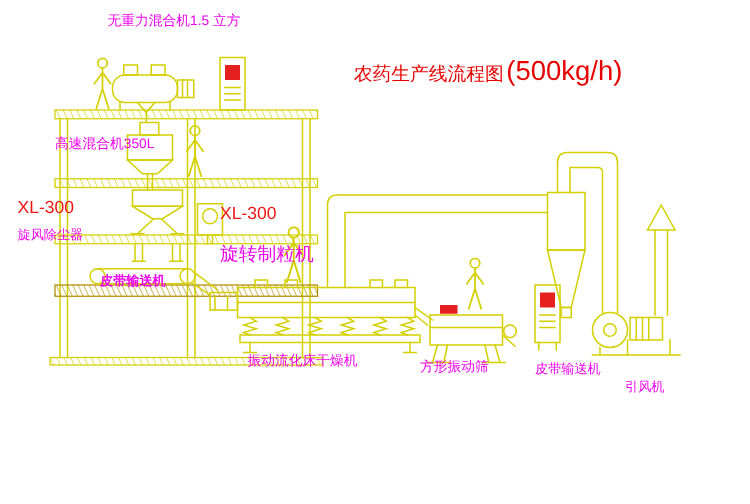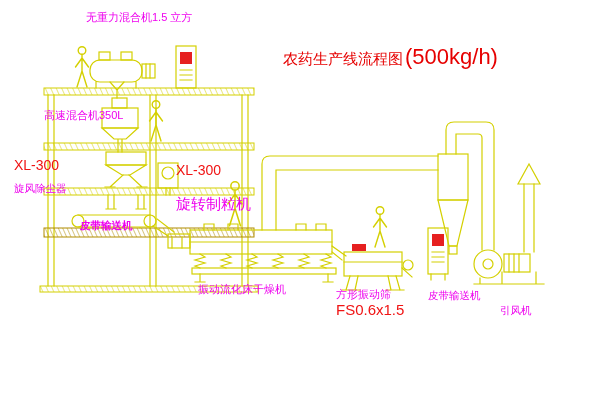--- a/index.html
+++ b/index.html
@@ -163,19 +163,18 @@
   <div class="lbl" style="left:14px;top:183px;font-size:10.5px;">旋风除尘器</div>
 
   <div class="mdl" style="left:176px;top:163px;">XL-300</div>
   <div class="lbl" style="left:176px;top:196px;font-size:15px;">旋转制粒机</div>
 
   <div class="lbl" style="left:80px;top:220px;font-size:10.5px;font-weight:bold;">皮带输送机</div>
 
   <div class="lbl" style="left:198px;top:284px;">振动流化床干燥机</div>
 
   <div class="lbl" style="left:336px;top:289px;text-align:right;">方形振动筛</div>
-  <div class="mdl" style="left:336px;top:302px;font-size:15px;">FS0.6x1.5</div>
 
   <div class="lbl" style="left:428px;top:290px;font-size:10.5px;">皮带输送机</div>
 
   <div class="lbl" style="left:500px;top:305px;font-size:10.5px;">引风机</div>
 
 </div>
 
 </body></html>

